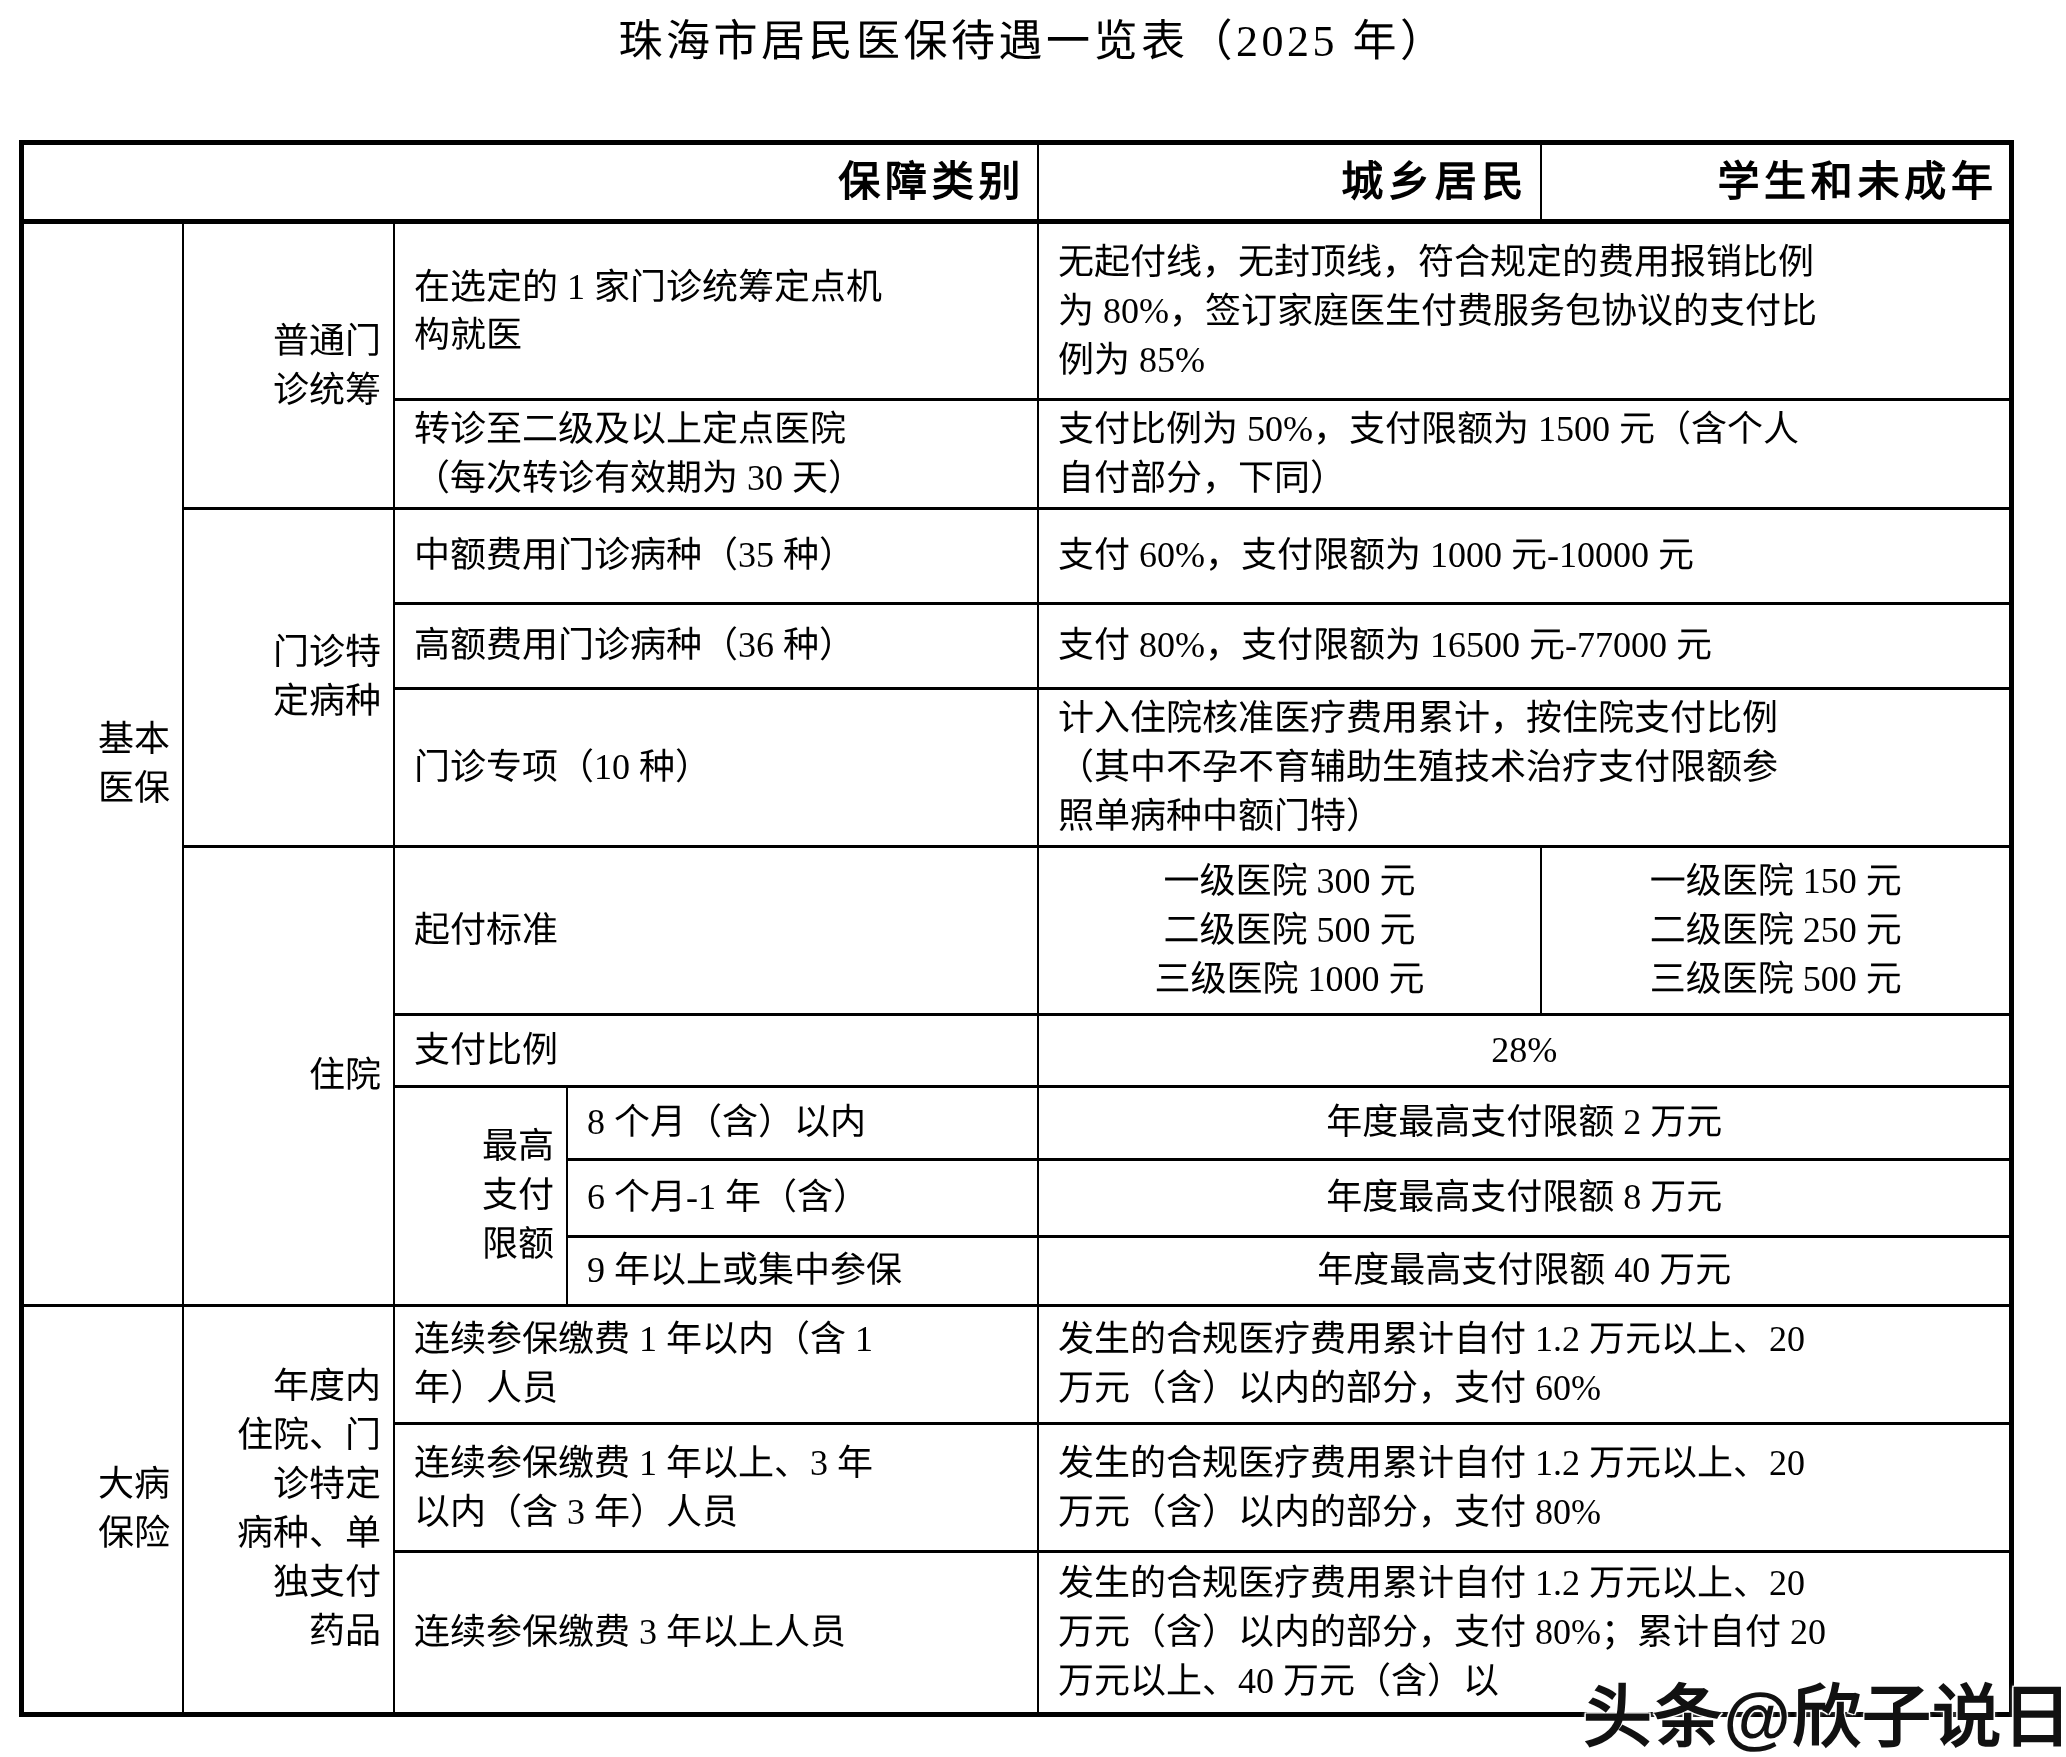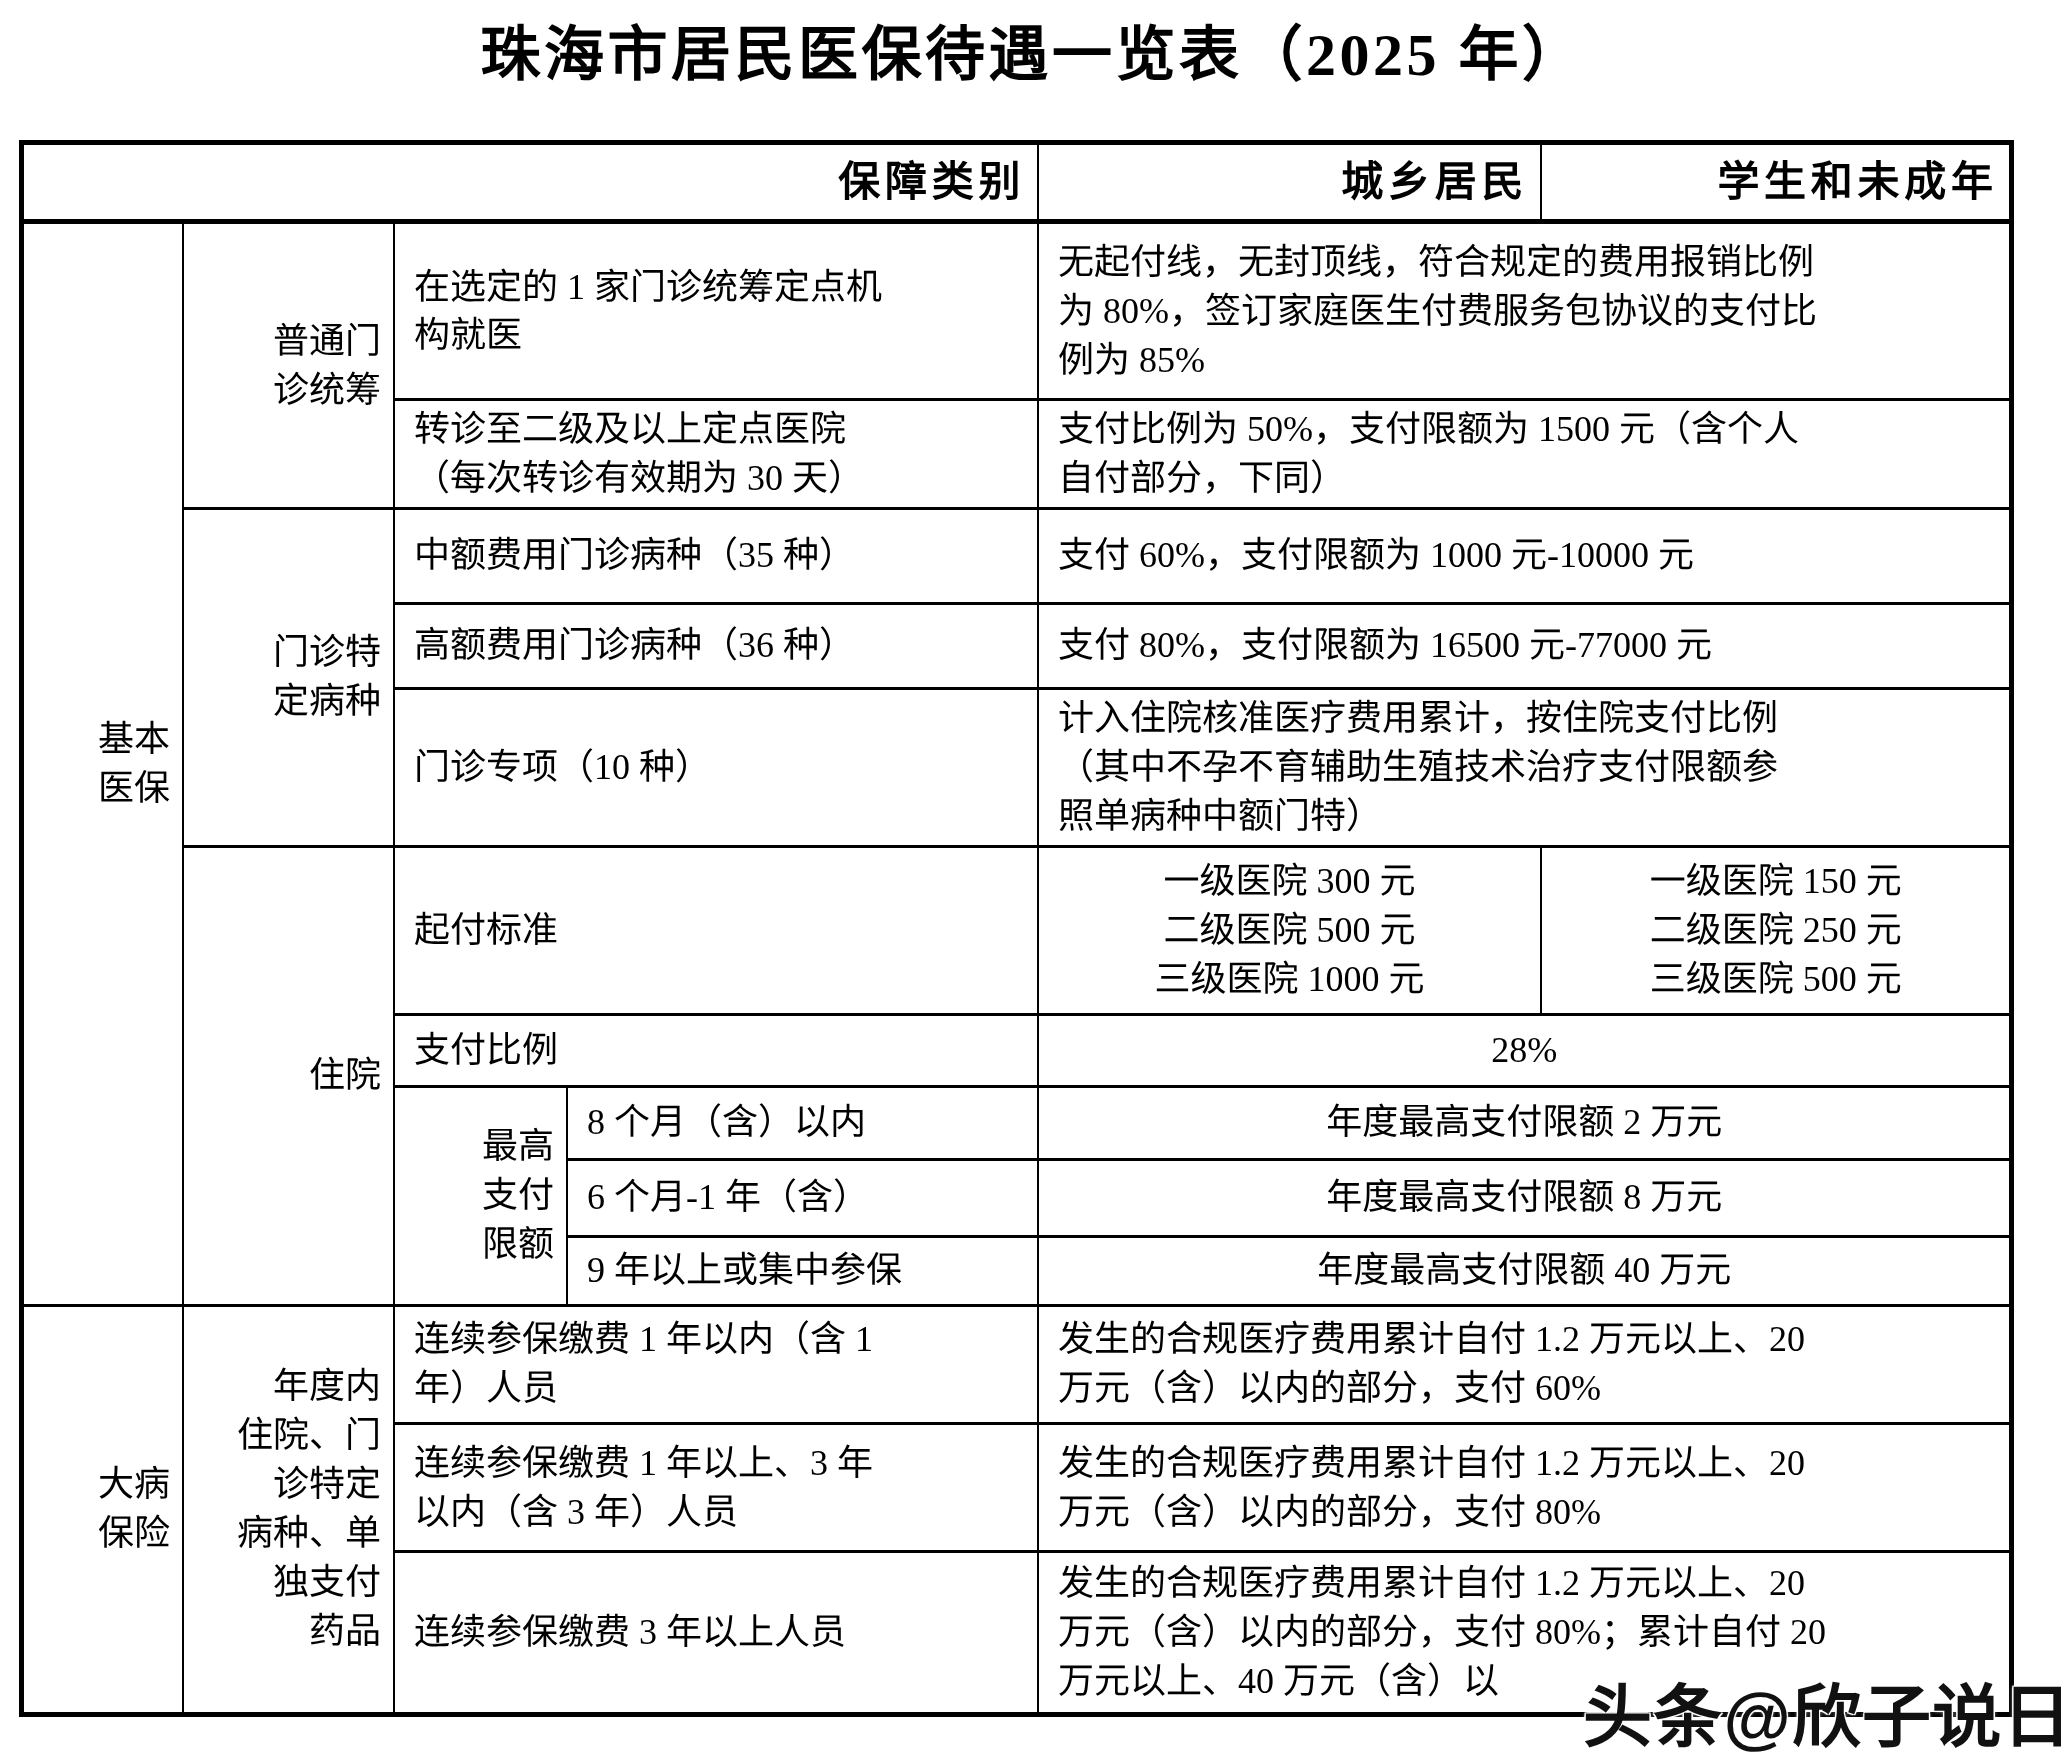--- a/index.html
+++ b/index.html
@@ -2,21 +2,21 @@
 <html lang="zh-CN" style="font-size:9.4px"><head>
 <meta charset="utf-8">
 <style>
   html,body{margin:0;padding:0;}
   body{
     width:2066px;height:1757px;position:relative;background:#ffffff;overflow:hidden;
     font-family:"Liberation Serif","DejaVu Serif",serif;color:#000;
   }
   .title{
     position:absolute;top:4.7px;left:0;width:100%;text-align:center;
-    font-size:60px;font-weight:bold;letter-spacing:3.5px;white-space:nowrap;
+    font-size:44px;font-weight:normal;letter-spacing:3.5px;white-space:nowrap;
   }
   table.med{
     position:absolute;left:19.4px;top:140px;width:1990px;height:1577px;
     border-collapse:collapse;table-layout:fixed;background:#fff;
     border:5.3px solid #000;
   }
   td{
     border:2.4px solid #000;border-top-width:3.5px;border-bottom-width:3.5px;
     vertical-align:middle;text-align:right;
     font-size:36px;line-height:1.36;padding:3.5px 11.8px;overflow:hidden;

